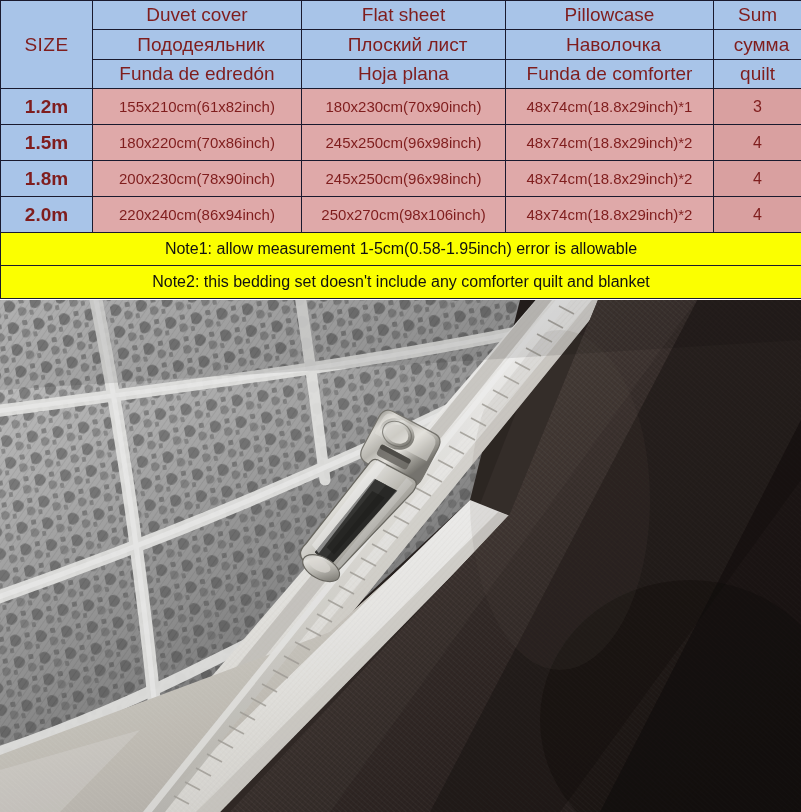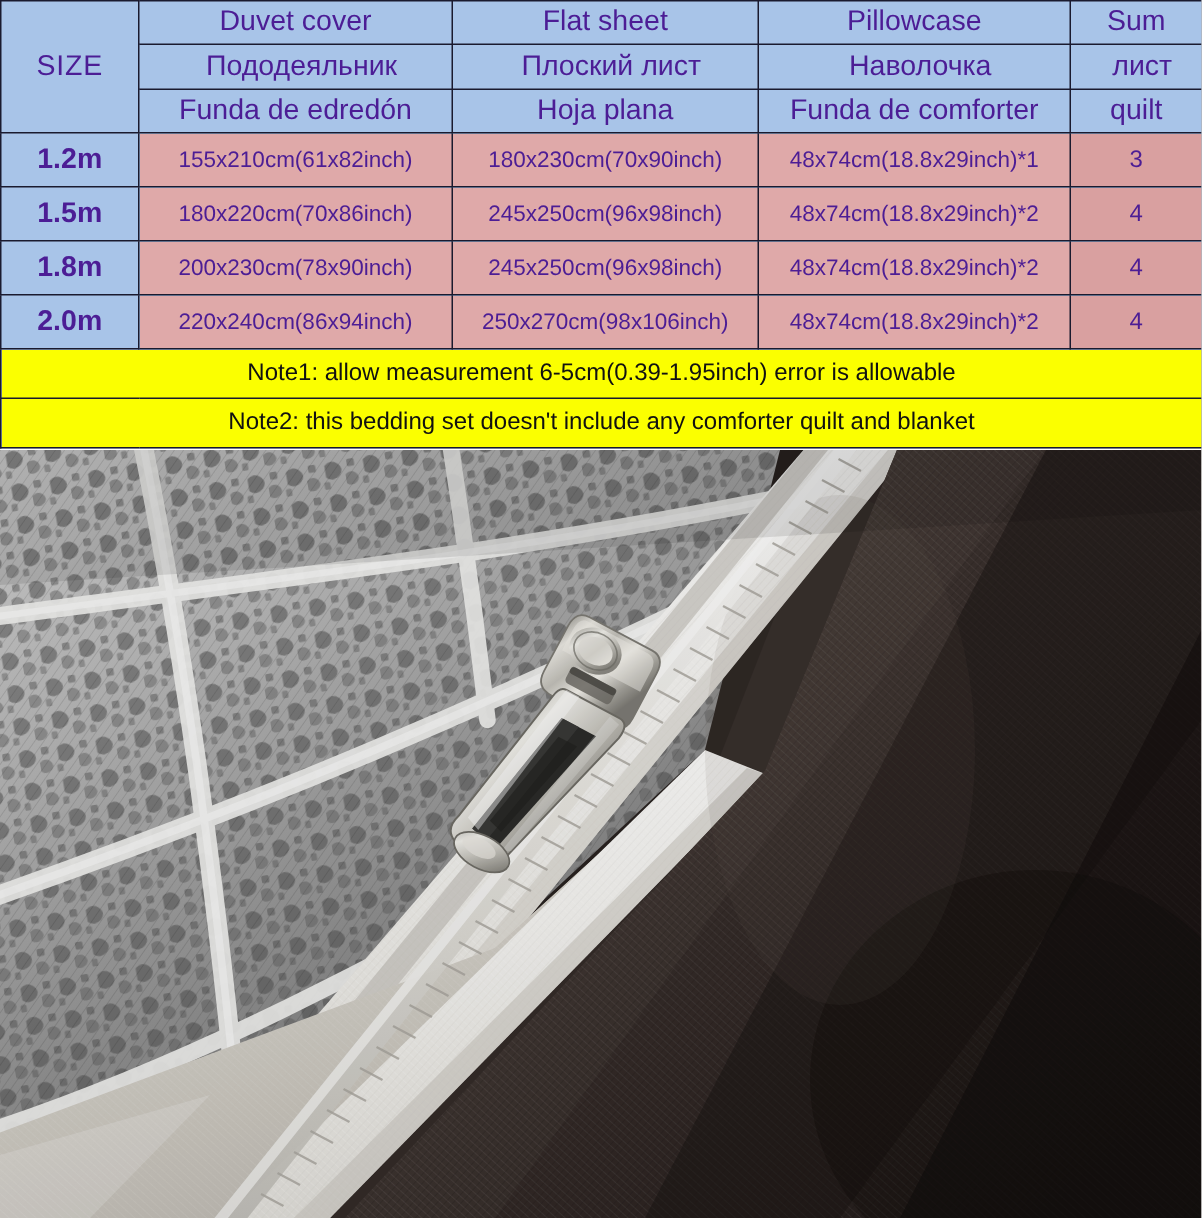--- a/index.html
+++ b/index.html
@@ -27,21 +27,21 @@
     height: 299px;
     border-collapse: collapse;
     table-layout: fixed;
     background: #a8c4e8;
   }
   .size-table td {
     border: 1px solid #1a1a2e;
     padding: 0 4px;
     text-align: center;
     vertical-align: middle;
-    color: #4c1d95;
+    color: #7f1d1d;
     font-family: "Liberation Sans", sans-serif;
     white-space: nowrap;
     overflow: hidden;
   }
 
   col.c-size  { width: 92px; }
   col.c-duvet { width: 209px; }
   col.c-flat  { width: 204px; }
   col.c-pillow{ width: 208px; }
   col.c-sum   { width: 88px; }
@@ -121,21 +121,21 @@
         <td class="cell-size-head" rowspan="3">SIZE</td>
         <td>Duvet cover</td>
         <td>Flat sheet</td>
         <td>Pillowcase</td>
         <td>Sum</td>
       </tr>
       <tr class="head-row r2">
         <td>Пододеяльник</td>
         <td>Плоский лист</td>
         <td>Наволочка</td>
-        <td>лист</td>
+        <td>сумма</td>
       </tr>
       <tr class="head-row r3">
         <td>Funda de edredón</td>
         <td>Hoja plana</td>
         <td>Funda de comforter</td>
         <td>quilt</td>
       </tr>
 
       <tr class="data-row">
         <td class="cell-size-label">1.2m</td>
@@ -160,21 +160,21 @@
       </tr>
       <tr class="data-row">
         <td class="cell-size-label">2.0m</td>
         <td class="cell-measure">220x240cm(86x94inch)</td>
         <td class="cell-measure">250x270cm(98x106inch)</td>
         <td class="cell-measure">48x74cm(18.8x29inch)*2</td>
         <td class="cell-sum">4</td>
       </tr>
 
       <tr class="note-row">
-        <td colspan="5">Note1: allow measurement 6-5cm(0.39-1.95inch) error is allowable</td>
+        <td colspan="5">Note1: allow measurement 1-5cm(0.58-1.95inch) error is allowable</td>
       </tr>
       <tr class="note-row">
         <td colspan="5">Note2: this bedding set doesn't include any comforter quilt and blanket</td>
       </tr>
     </tbody>
   </table>
 
   <div class="photo">
     <svg class="photo-svg" viewBox="0 0 801 512" preserveAspectRatio="none">
       <defs>

